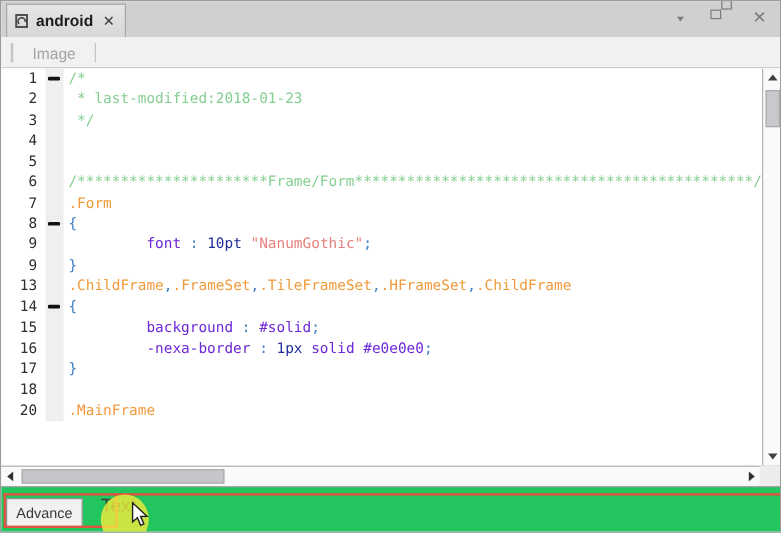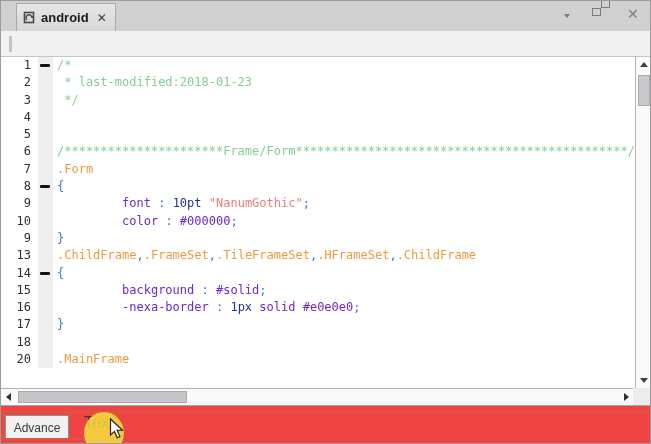--- a/index.html
+++ b/index.html
@@ -4,21 +4,21 @@
 <style>
   * { margin:0; padding:0; box-sizing:border-box; }
   html,body { width:651px; height:444px; font-family:"Liberation Sans", sans-serif; }
   .app{
     position:relative; width:651px; height:444px; overflow:hidden;
     background:#f5f5f5; border:1px solid #9b9b9b;
   }
   
   .titlebar{ position:absolute; left:0; top:0; width:100%; height:30px; background:#d0d0d0; }
   .doc-tab{
-    position:absolute; left:15px; top:2px; height:28px; padding:0 8px 0 6px;
+    position:absolute; left:4px; top:2px; height:28px; padding:0 8px 0 6px;
     background:linear-gradient(#e6e6e6,#d7d7d7);
     border:1px solid #a9a9a9; border-bottom:none;
     display:flex; align-items:center; gap:5px;
   }
   .doc-tab .title{ font-weight:bold; font-size:13px; color:#1c1c1c; }
   .doc-tab .closex{ font-size:12px; color:#3b3b3b; margin-left:3px; cursor:default; }
   .win-controls{ position:absolute; right:8px; top:7px; display:flex; align-items:center; gap:11px; }
   .wc{ width:15px; height:13px; position:relative; display:inline-block; }
   .ic-list{ width:12px; height:9px; margin-top:2px;
     background:repeating-linear-gradient(#7c7c7c 0 1.5px, transparent 1.5px 3.6px); }
@@ -57,21 +57,21 @@
   .tri-up{ width:0;height:0;border-left:4.5px solid transparent;border-right:4.5px solid transparent;border-bottom:5px solid #404040; }
   .tri-down{ width:0;height:0;border-left:4.5px solid transparent;border-right:4.5px solid transparent;border-top:5px solid #404040; }
   .tri-left{ width:0;height:0;border-top:4.5px solid transparent;border-bottom:4.5px solid transparent;border-right:5px solid #303030; }
   .tri-right{ width:0;height:0;border-top:4.5px solid transparent;border-bottom:4.5px solid transparent;border-left:5px solid #303030; }
   .vthumb{ position:absolute; left:2px; top:18px; width:12px; height:31px; background:#c9c9cd; border:1px solid #ababab; }
   .hscroll{ position:absolute; left:0; top:387px; width:651px; height:17px; background:#fafafa; border-top:1px solid #b0b0b0; }
   .hscroll .arrow{ position:absolute; top:0; width:15px; height:16px; display:flex; align-items:center; justify-content:center; }
   .hthumb{ position:absolute; left:17px; top:2px; width:169px; height:12px; background:#c6c6ca; border:1px solid #ababab; }
   .corner{ position:absolute; right:0; top:387px; width:17px; height:17px; background:#ececec; }
   
-  .bottombar{ position:absolute; left:0; top:404px; width:651px; height:40px; background:#ef4444; border-top:1px solid #a5a5a5; }
+  .bottombar{ position:absolute; left:0; top:404px; width:651px; height:40px; background:#22c55e; border-top:1px solid #a5a5a5; }
   .adv-tab{ position:absolute; left:4px; top:9px; width:64px; height:25px; background:#f1f1f1;
     border:1px solid #8f8f8f; display:flex; align-items:center; justify-content:center;
     font-size:12px; color:#3a3a3a; }
   .text-tab{ position:absolute; left:83px; top:8px; font-size:16px; color:#3a3a3a; }
   .anno-line{ position:absolute; left:2px; top:5px; width:647px; height:0; border-top:2px solid #dd5440; }
   .anno-box{ position:absolute; left:2px; top:5px; width:95px; height:29px; border:2px solid #dd5440; border-top:none; }
   .click-circle{ position:absolute; left:83px; top:6px; width:40px; height:42px; border-radius:50%;
     background:rgba(247,238,60,0.78); }
   .cursor{ position:absolute; left:108px; top:12px; }
   
@@ -107,20 +107,21 @@
         </span>
       </span>
       <span class="wc ic-close">✕</span>
     </div>
   </div>
 
   <div class="subtabs">
     <div style="width:8px"></div>
     <div class="sep"></div>
     <div class="sep"></div>
+    <div class="subtab disabled">Image</div>
     <div class="sep"></div>
   </div>
 
   <div class="editor">
     <div class="code-area" id="code-lines">
         <div class="cl">
           <span class="ln">1</span>
           <span class="fg">
             <span class="fold-dash"></span>
           </span>
@@ -160,25 +161,20 @@
           <span class="ln">8</span>
           <span class="fg">
             <span class="fold-dash"></span>
           </span>
           <span class="cc"><span class="tk-pu">{</span></span>
         </div>
         <div class="cl">
           <span class="ln">9</span>
           <span class="fg"></span>
           <span class="cc"><span class="tk-id">         font </span><span class="tk-pu">:</span><span class="tk-id"> </span><span class="tk-num">10pt</span><span class="tk-id"> </span><span class="tk-str">"NanumGothic"</span><span class="tk-pu">;</span></span>
-        </div>
-        <div class="cl">
-          <span class="ln">10</span>
-          <span class="fg"></span>
-          <span class="cc"><span class="tk-id">         color </span><span class="tk-pu">:</span><span class="tk-id"> #000000</span><span class="tk-pu">;</span></span>
         </div>
         <div class="cl">
           <span class="ln">9</span>
           <span class="fg"></span>
           <span class="cc"><span class="tk-pu">}</span></span>
         </div>
         <div class="cl">
           <span class="ln">13</span>
           <span class="fg"></span>
           <span class="cc"><span class="tk-sel">.ChildFrame</span><span class="tk-pu">,</span><span class="tk-sel">.FrameSet</span><span class="tk-pu">,</span><span class="tk-sel">.TileFrameSet</span><span class="tk-pu">,</span><span class="tk-sel">.HFrameSet</span><span class="tk-pu">,</span><span class="tk-sel">.ChildFrame</span></span>

